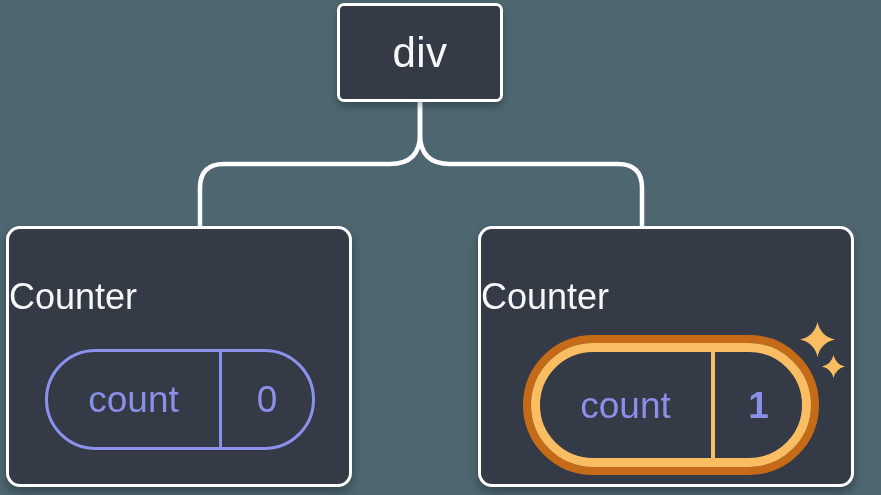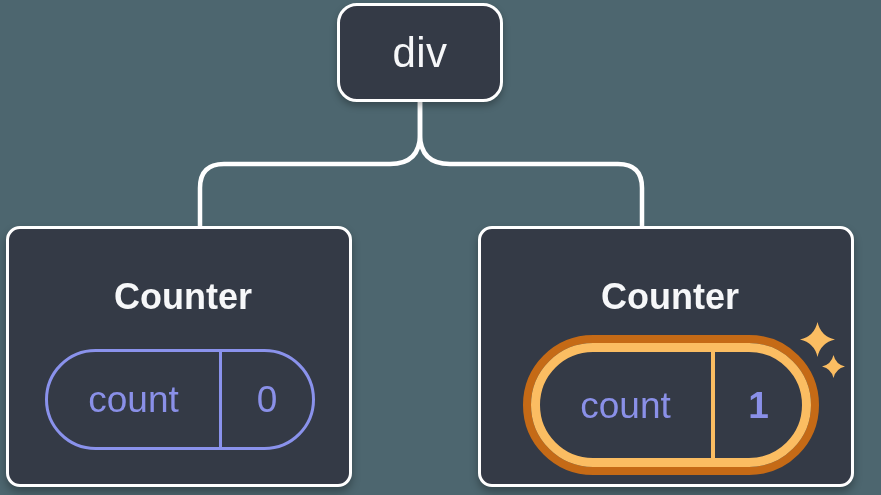--- a/index.html
+++ b/index.html
@@ -18,37 +18,37 @@
     background:var(--canvas-bg);
     font-family:"Liberation Sans", sans-serif;
   }
   .connector{position:absolute;left:0;top:0;width:881px;height:495px;pointer-events:none;}
   .connector path{
     fill:none;stroke:var(--node-border);stroke-width:4.5px;stroke-linecap:round;
   }
   .node-root{
     position:absolute;left:337px;top:3px;width:166px;height:99px;
     box-sizing:border-box;background:var(--node-bg);
-    border:3px solid var(--node-border);border-radius:20px;
+    border:3px solid var(--node-border);border-radius:7px;
     display:flex;align-items:center;justify-content:center;
     box-shadow:0 4px 7px rgba(0,0,0,0.28);
   }
   .node-root-label{
     color:var(--text-light);font-size:42px;line-height:1;letter-spacing:0.5px;
   }
   .card{
     position:absolute;top:226px;height:261px;box-sizing:border-box;
     background:var(--node-bg);border:3px solid var(--node-border);border-radius:14px;
     box-shadow:0 5px 9px rgba(0,0,0,0.3);
   }
   .card-left{left:6px;width:346px;}
   .card-right{left:478px;width:376px;}
   .card-title{
-    position:absolute;top:50px;left:8px;right:0;text-align:center;
-    color:var(--text-light);font-size:36px;font-weight:700;line-height:1;
+    position:absolute;top:50px;left:0;right:0;
+    color:var(--text-light);font-size:36px;font-weight:400;line-height:1;
   }
   
   .pill{
     position:absolute;left:36px;top:120px;width:270px;height:101px;
     box-sizing:border-box;border:3px solid var(--purple-stroke);border-radius:999px;
     display:flex;align-items:stretch;overflow:hidden;
   }
   .pill .cell{
     display:flex;align-items:center;justify-content:center;
     color:var(--accent-purple);font-size:37px;line-height:1;

